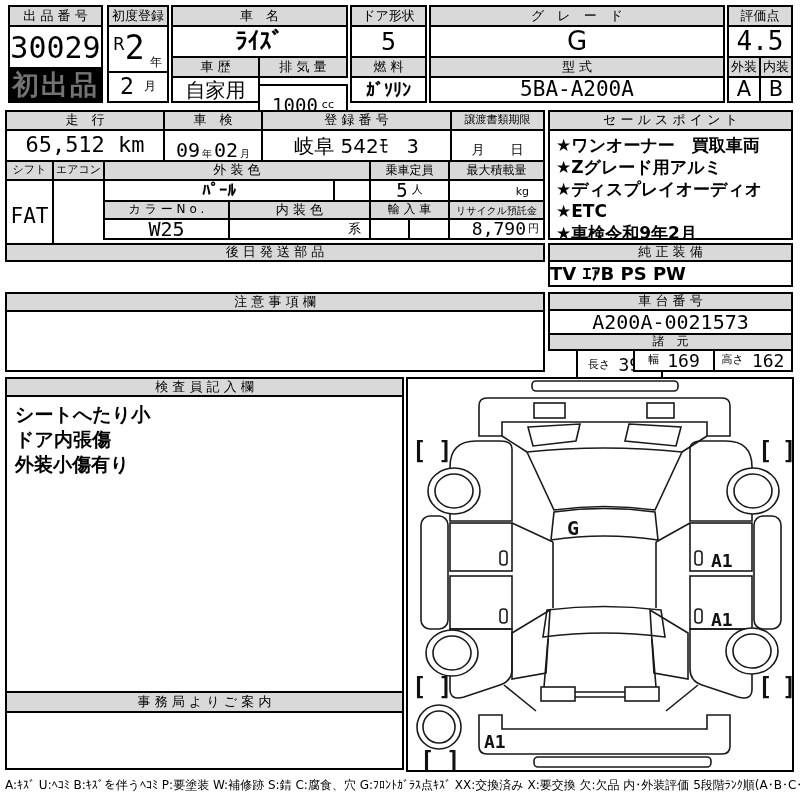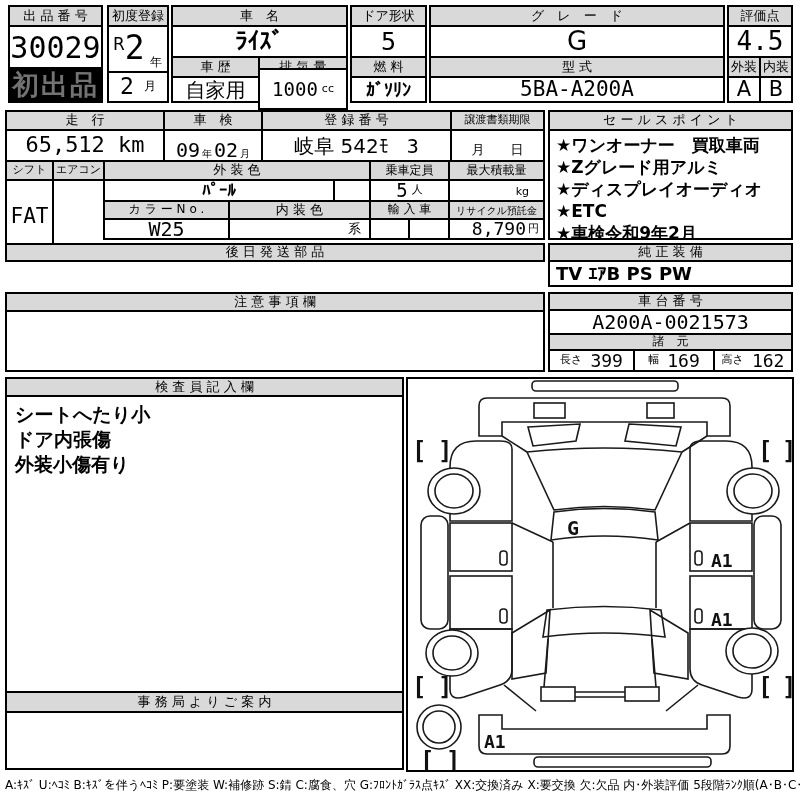--- a/index.html
+++ b/index.html
@@ -38,21 +38,21 @@
   <div class="c" style="left:107px;top:71px;width:62px;height:32px">
     <span class="num" style="font-size:23px">2</span>
     <span style="font-size:12px;margin-left:10px">月</span>
   </div>
 
   <div class="c h" style="left:171px;top:5px;width:177px;height:22px">車　名</div>
   <div class="c b" style="left:171px;top:25px;width:177px;height:33px;font-size:24px">ﾗｲｽﾞ</div>
   <div class="c h" style="left:171px;top:56px;width:89px;height:22px">車 歴</div>
   <div class="c" style="left:171px;top:76px;width:89px;height:27px;font-size:20px">自家用</div>
   <div class="c h" style="left:258px;top:56px;width:90px;height:22px">排 気 量</div>
-  <div class="c" style="left:258px;top:68px;width:90px;height:42px">
+  <div class="c" style="left:258px;top:84px;width:90px;height:42px">
     <span class="num" style="font-size:19px">1000</span>
     <span class="u">cc</span>
   </div>
 
   <div class="c h" style="left:350px;top:5px;width:77px;height:22px">ドア形状</div>
   <div class="c num" style="left:350px;top:25px;width:77px;height:33px;font-size:25px">5</div>
   <div class="c h" style="left:350px;top:56px;width:77px;height:22px">燃 料</div>
   <div class="c b" style="left:350px;top:76px;width:77px;height:27px;font-size:18px">ｶﾞｿﾘﾝ</div>
 
   <div class="c h" style="left:429px;top:5px;width:296px;height:22px">グ　レ　ー　ド</div>
@@ -118,29 +118,29 @@
   <div class="c list" style="left:548px;top:129px;width:245px;height:111px">
     <div>★ワンオーナー　買取車両</div>
     <div>★Zグレード用アルミ</div>
     <div>★ディスプレイオーディオ</div>
     <div>★ETC</div>
     <div>★車検令和9年2月</div>
   </div>
 
   <div class="c h" style="left:5px;top:243px;width:540px;height:19px">後 日 発 送 部 品</div>
   <div class="c h" style="left:548px;top:243px;width:245px;height:19px">純 正 装 備</div>
-  <div class="c b left" style="left:548px;top:260px;width:245px;height:27px;font-size:18px;padding-left:6px">TV ｴｱB PS PW</div>
+  <div class="c b left" style="left:548px;top:260px;width:245px;height:27px;font-size:18px;padding-left:0">TV ｴｱB PS PW</div>
 
   <div class="c h" style="left:5px;top:292px;width:540px;height:20px">注 意 事 項 欄</div>
   <div class="c left" style="left:5px;top:310px;width:540px;height:62px"></div>
 
   <div class="c h" style="left:548px;top:292px;width:245px;height:19px">車 台 番 号</div>
   <div class="c num" style="left:548px;top:309px;width:245px;height:26px;font-size:20px">A200A-0021573</div>
   <div class="c h" style="left:548px;top:333px;width:245px;height:18px;font-size:12px">諸　元</div>
-  <div class="c" style="left:548px;top:349px;width:87px;height:23px">
+  <div class="c" style="left:576px;top:349px;width:87px;height:32px">
     <span style="font-size:11px;margin-right:8px">長さ</span>
     <span class="num" style="font-size:18px">399</span>
   </div>
   <div class="c" style="left:633px;top:349px;width:82px;height:23px">
     <span style="font-size:11px;margin-right:8px">幅</span>
     <span class="num" style="font-size:18px">169</span>
   </div>
   <div class="c" style="left:713px;top:349px;width:80px;height:23px">
     <span style="font-size:11px;margin-right:8px">高さ</span>
     <span class="num" style="font-size:18px">162</span>

